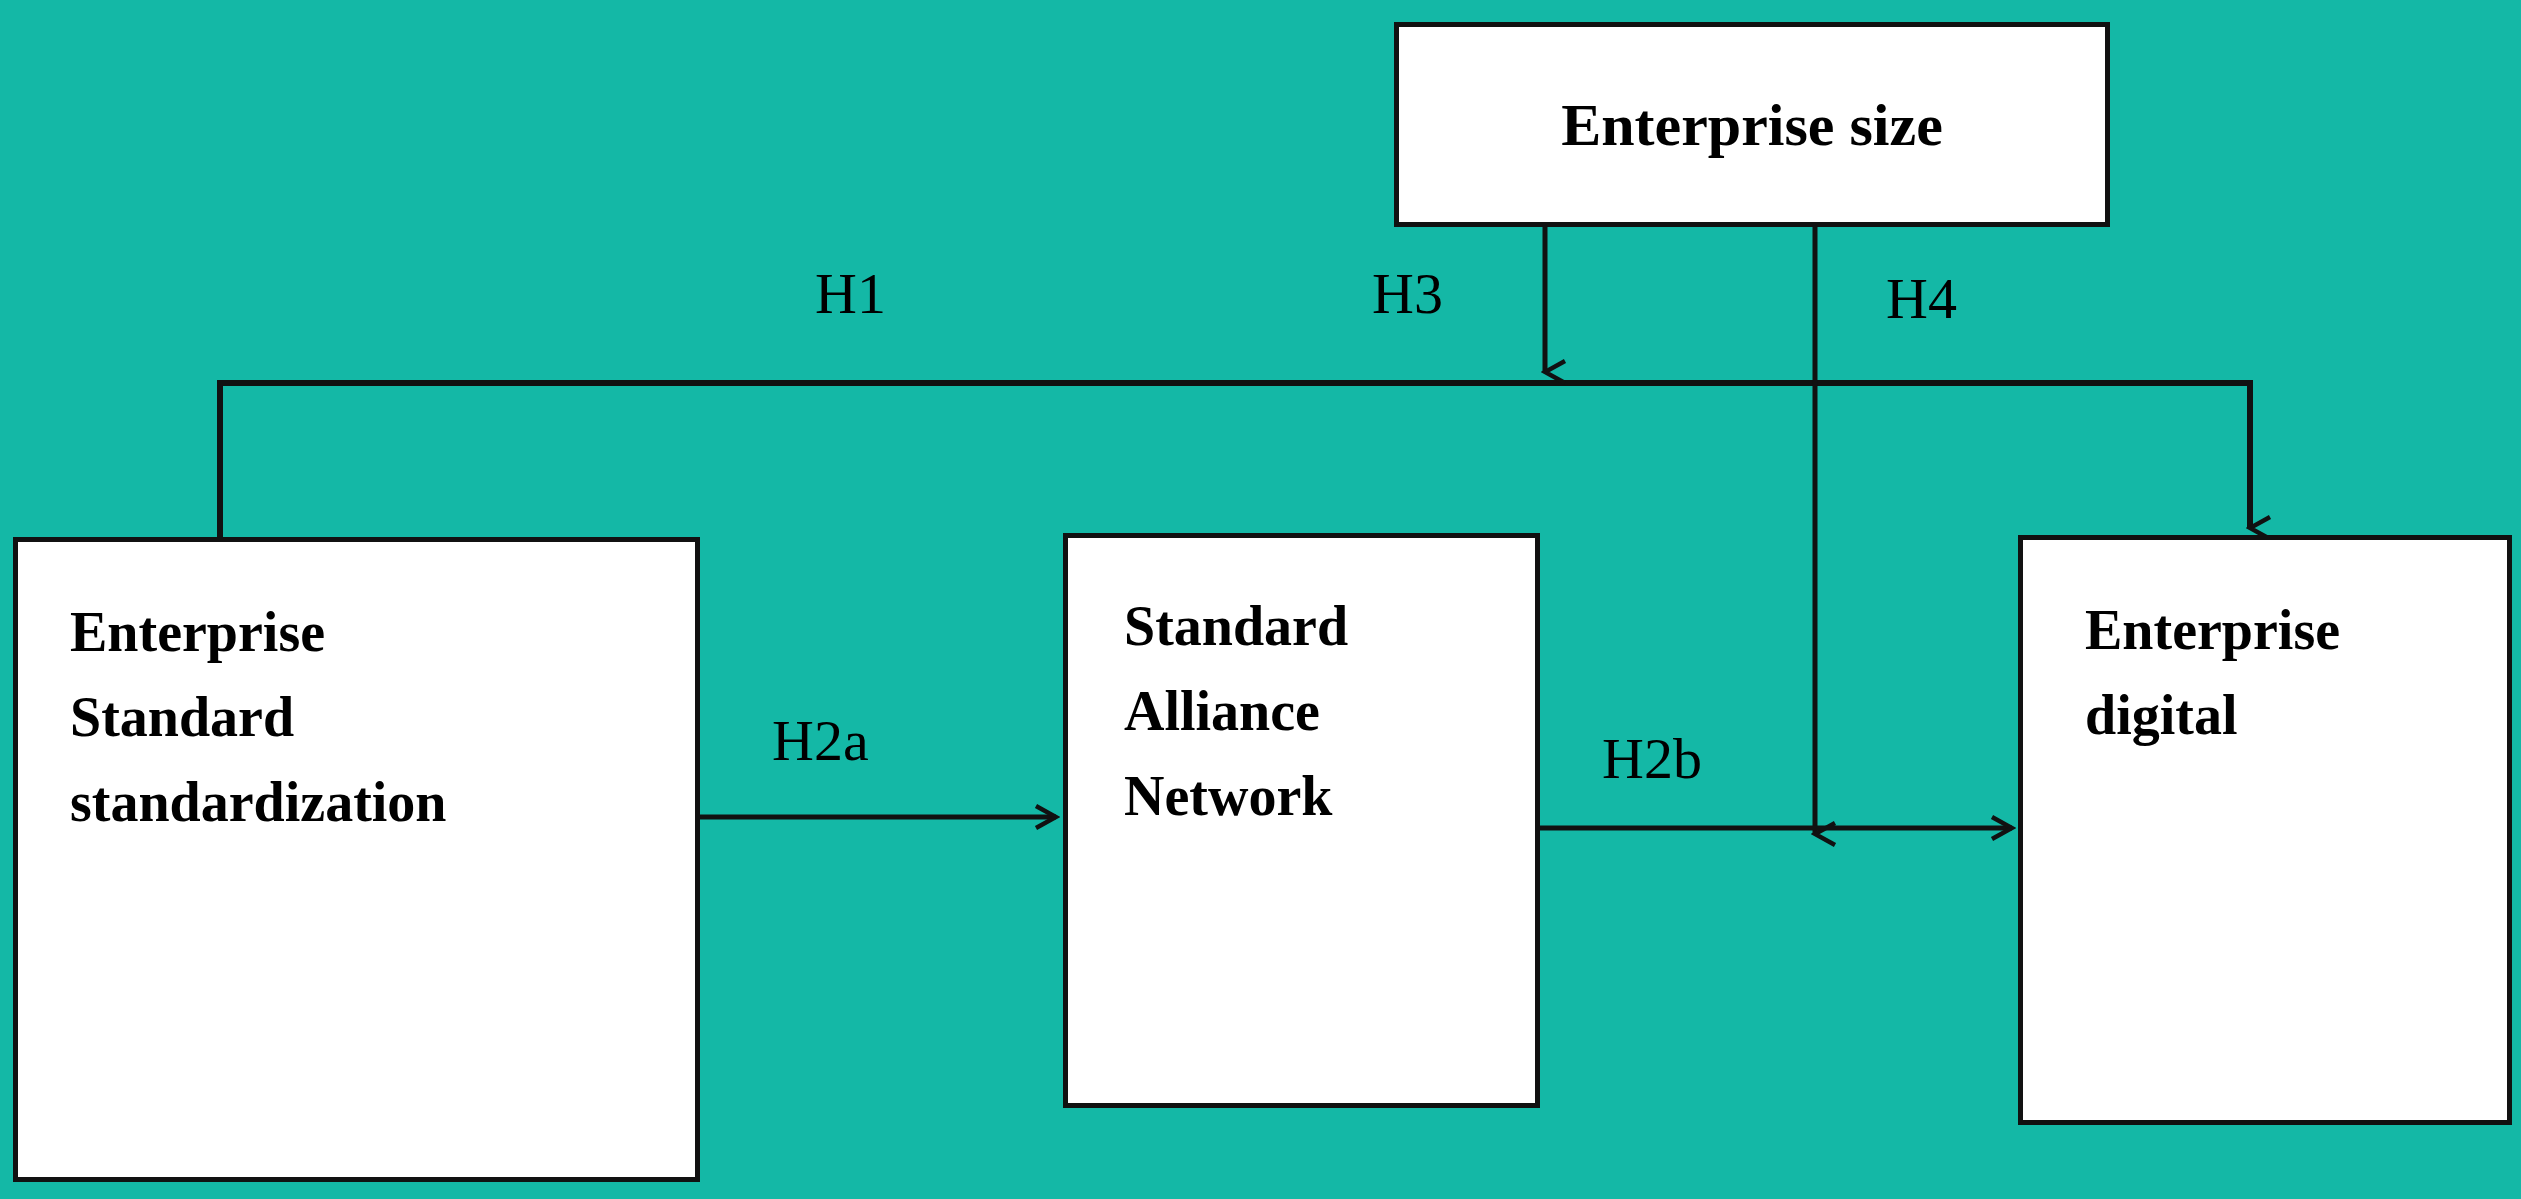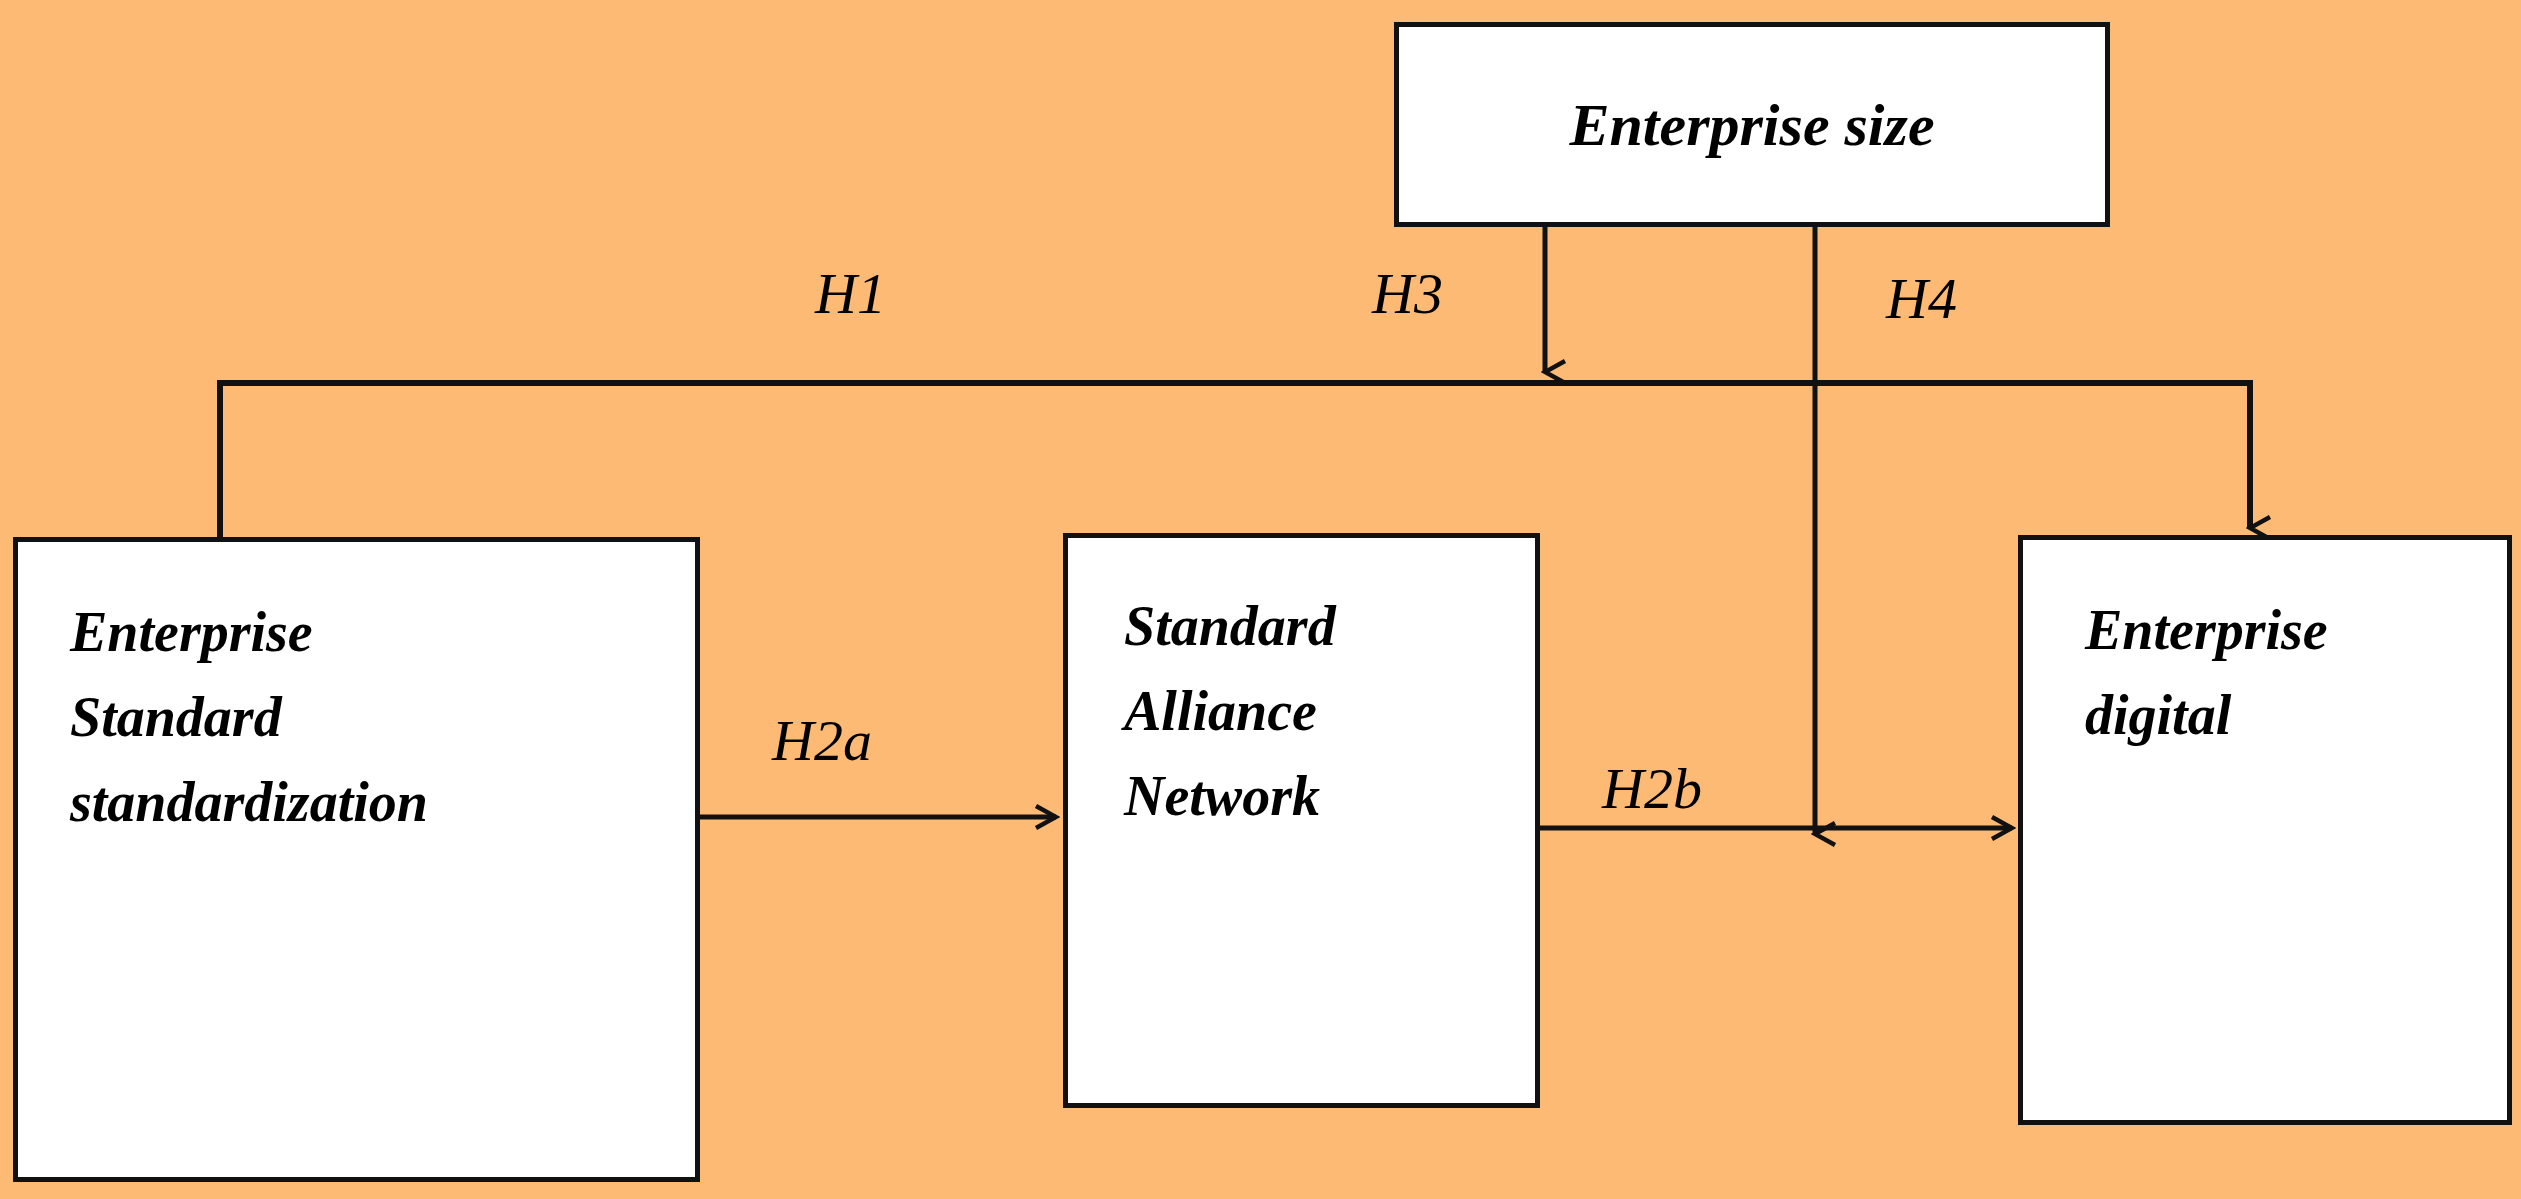--- a/index.html
+++ b/index.html
@@ -4,24 +4,23 @@
 <style>
   html, body {
     margin: 0;
     padding: 0;
     background: #ffffff;
   }
   #canvas {
     position: relative;
     width: 2521px;
     height: 1199px;
-    background: #fdba74;
+    background: #14b8a6;
     overflow: hidden;
     font-family: "Liberation Serif", "DejaVu Serif", serif;
-    font-style: italic;
   }
   #wires {
     position: absolute;
     left: 0;
     top: 0;
     width: 2521px;
     height: 1199px;
     pointer-events: none;
   }
   .node {
@@ -94,21 +93,21 @@
     font-size: 58px;
     font-weight: normal;
     font-family: "Liberation Serif", "DejaVu Serif", serif;
     white-space: nowrap;
     line-height: 1;
   }
   #label-h1  { left: 815px;  top: 265px; }
   #label-h3  { left: 1372px; top: 265px; }
   #label-h4  { left: 1886px; top: 270px; }
   #label-h2a { left: 772px;  top: 712px; }
-  #label-h2b { left: 1602px; top: 730px; margin-top: 30px; }
+  #label-h2b { left: 1602px; top: 730px; }
 </style>
 </head>
 <body>
 
 <div id="canvas">
 
   <svg id="wires" viewBox="0 0 2521 1199" xmlns="http://www.w3.org/2000/svg">
     <defs>
       <marker id="arrowOpen" markerWidth="26" markerHeight="26" refX="22" refY="13" orient="auto" markerUnits="userSpaceOnUse">
         <path d="M 2,2 L 22,13 L 2,24" fill="none" stroke="#111111" stroke-width="4.5" stroke-linecap="butt"></path>

